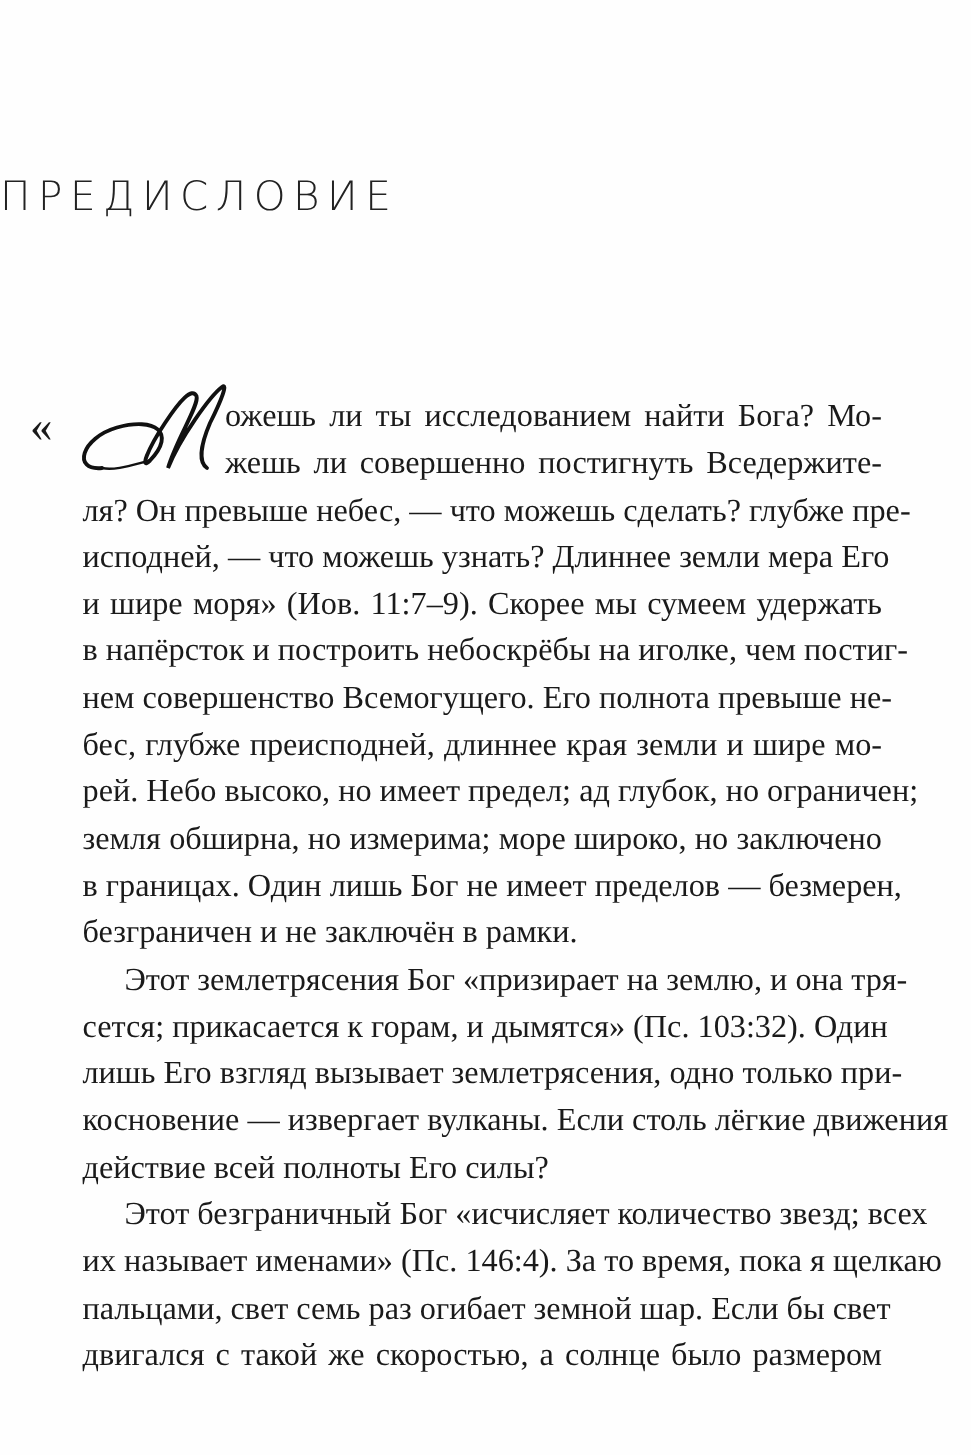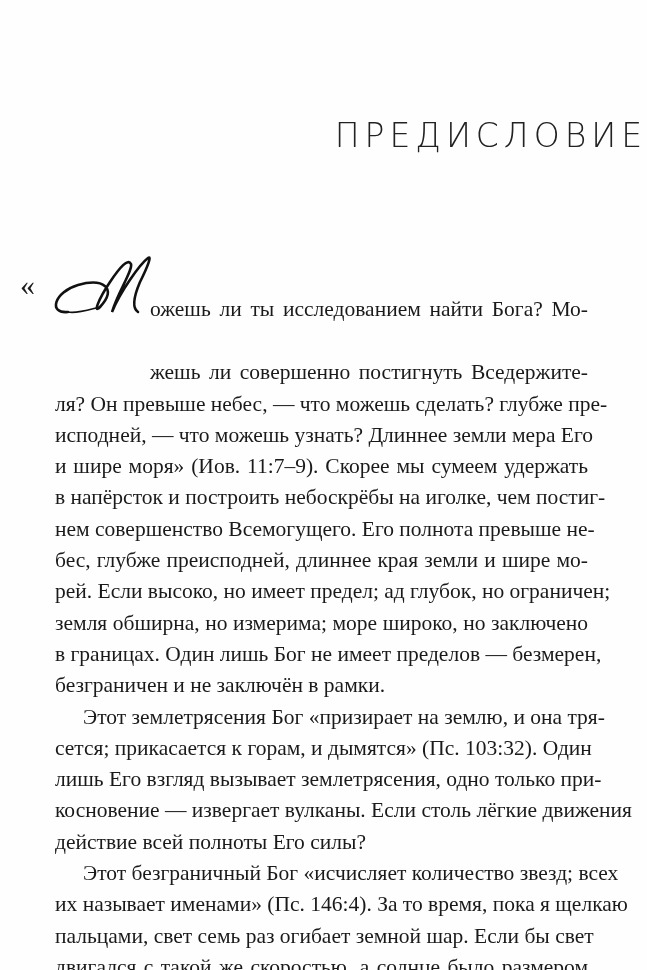--- a/index.html
+++ b/index.html
@@ -1,34 +1,34 @@
 <!DOCTYPE html>
 <html><head>
 <meta charset="utf-8">
 <style>
   html, body { margin: 0; padding: 0; background: #ffffff; }
   body { width: 647px; height: 970px; position: relative; overflow: hidden; }
   .page { position: absolute; left: 0; top: 0; width: 647px; height: 970px; background: #fefefe; }
   .title {
     position: absolute; left: 0; width: 647px; top: 116px;
-    text-align: right;
+    text-align: left;
     font-family: "DejaVu Sans", sans-serif;
     font-weight: 300;
-    font-size: 33px; letter-spacing: 5px; color: #222;
+    font-size: 27px; letter-spacing: 5px; color: #222;
   }
   .text {
     position: absolute; left: 55px; width: 533px;
     font-family: "Liberation Serif", serif;
     font-size: 21.5px; color: #1a1a1a;
     line-height: 31.3px;
   }
   .line { display: block; white-space: nowrap; text-align: justify; text-align-last: justify; height: 31.3px; }
   .line.last { text-align-last: left; }
   .line.indent { padding-left: 28px; }
-  .line.dropped { padding-left: 95px; margin-top: 32px; }
+  .line.dropped { padding-left: 95px; }
   .dropcap-wrap { position: absolute; left: 18px; top: 252px; width: 140px; height: 70px; }
   .quote-open {
     position: absolute; left: 2px; top: 16px;
     font-family: "Liberation Serif", serif; font-size: 30px; color: #1a1a1a;
   }
   .dropcap {
     position: absolute; left: 30px; top: 0px;
   }
   .page-num {
     position: absolute; left: 0; width: 647px; top: 897px; text-align: center;
@@ -51,21 +51,21 @@
 
   <div class="text" style="top:262px;">
     <span class="line dropped">ожешь ли ты исследованием найти Бога? Мо-</span>
     <span class="line dropped">жешь ли совершенно постигнуть Вседержите-</span>
     <span class="line">ля? Он превыше небес, — что можешь сделать? глубже пре-</span>
     <span class="line">исподней, — что можешь узнать? Длиннее земли мера Его</span>
     <span class="line">и шире моря» (Иов. 11:7–9). Скорее мы сумеем удержать</span>
     <span class="line">в напёрсток и построить небоскрёбы на иголке, чем постиг-</span>
     <span class="line">нем совершенство Всемогущего. Его полнота превыше не-</span>
     <span class="line">бес, глубже преисподней, длиннее края земли и шире мо-</span>
-    <span class="line">рей. Если высоко, но имеет предел; ад глубок, но ограничен;</span>
+    <span class="line">рей. Небо высоко, но имеет предел; ад глубок, но ограничен;</span>
     <span class="line">земля обширна, но измерима; море широко, но заключено</span>
     <span class="line">в границах. Один лишь Бог не имеет пределов — безмерен,</span>
     <span class="line last">безграничен и не заключён в рамки.</span>
     <span class="line indent">Этот землетрясения Бог «призирает на землю, и она тря-</span>
     <span class="line">сется; прикасается к горам, и дымятся» (Пс. 103:32). Один</span>
     <span class="line">лишь Его взгляд вызывает землетрясения, одно только при-</span>
     <span class="line">косновение — извергает вулканы. Если столь лёгкие движения</span>
     <span class="line last">действие всей полноты Его силы?</span>
     <span class="line indent">Этот безграничный Бог «исчисляет количество звезд; всех</span>
     <span class="line">их называет именами» (Пс. 146:4). За то время, пока я щелкаю</span>

